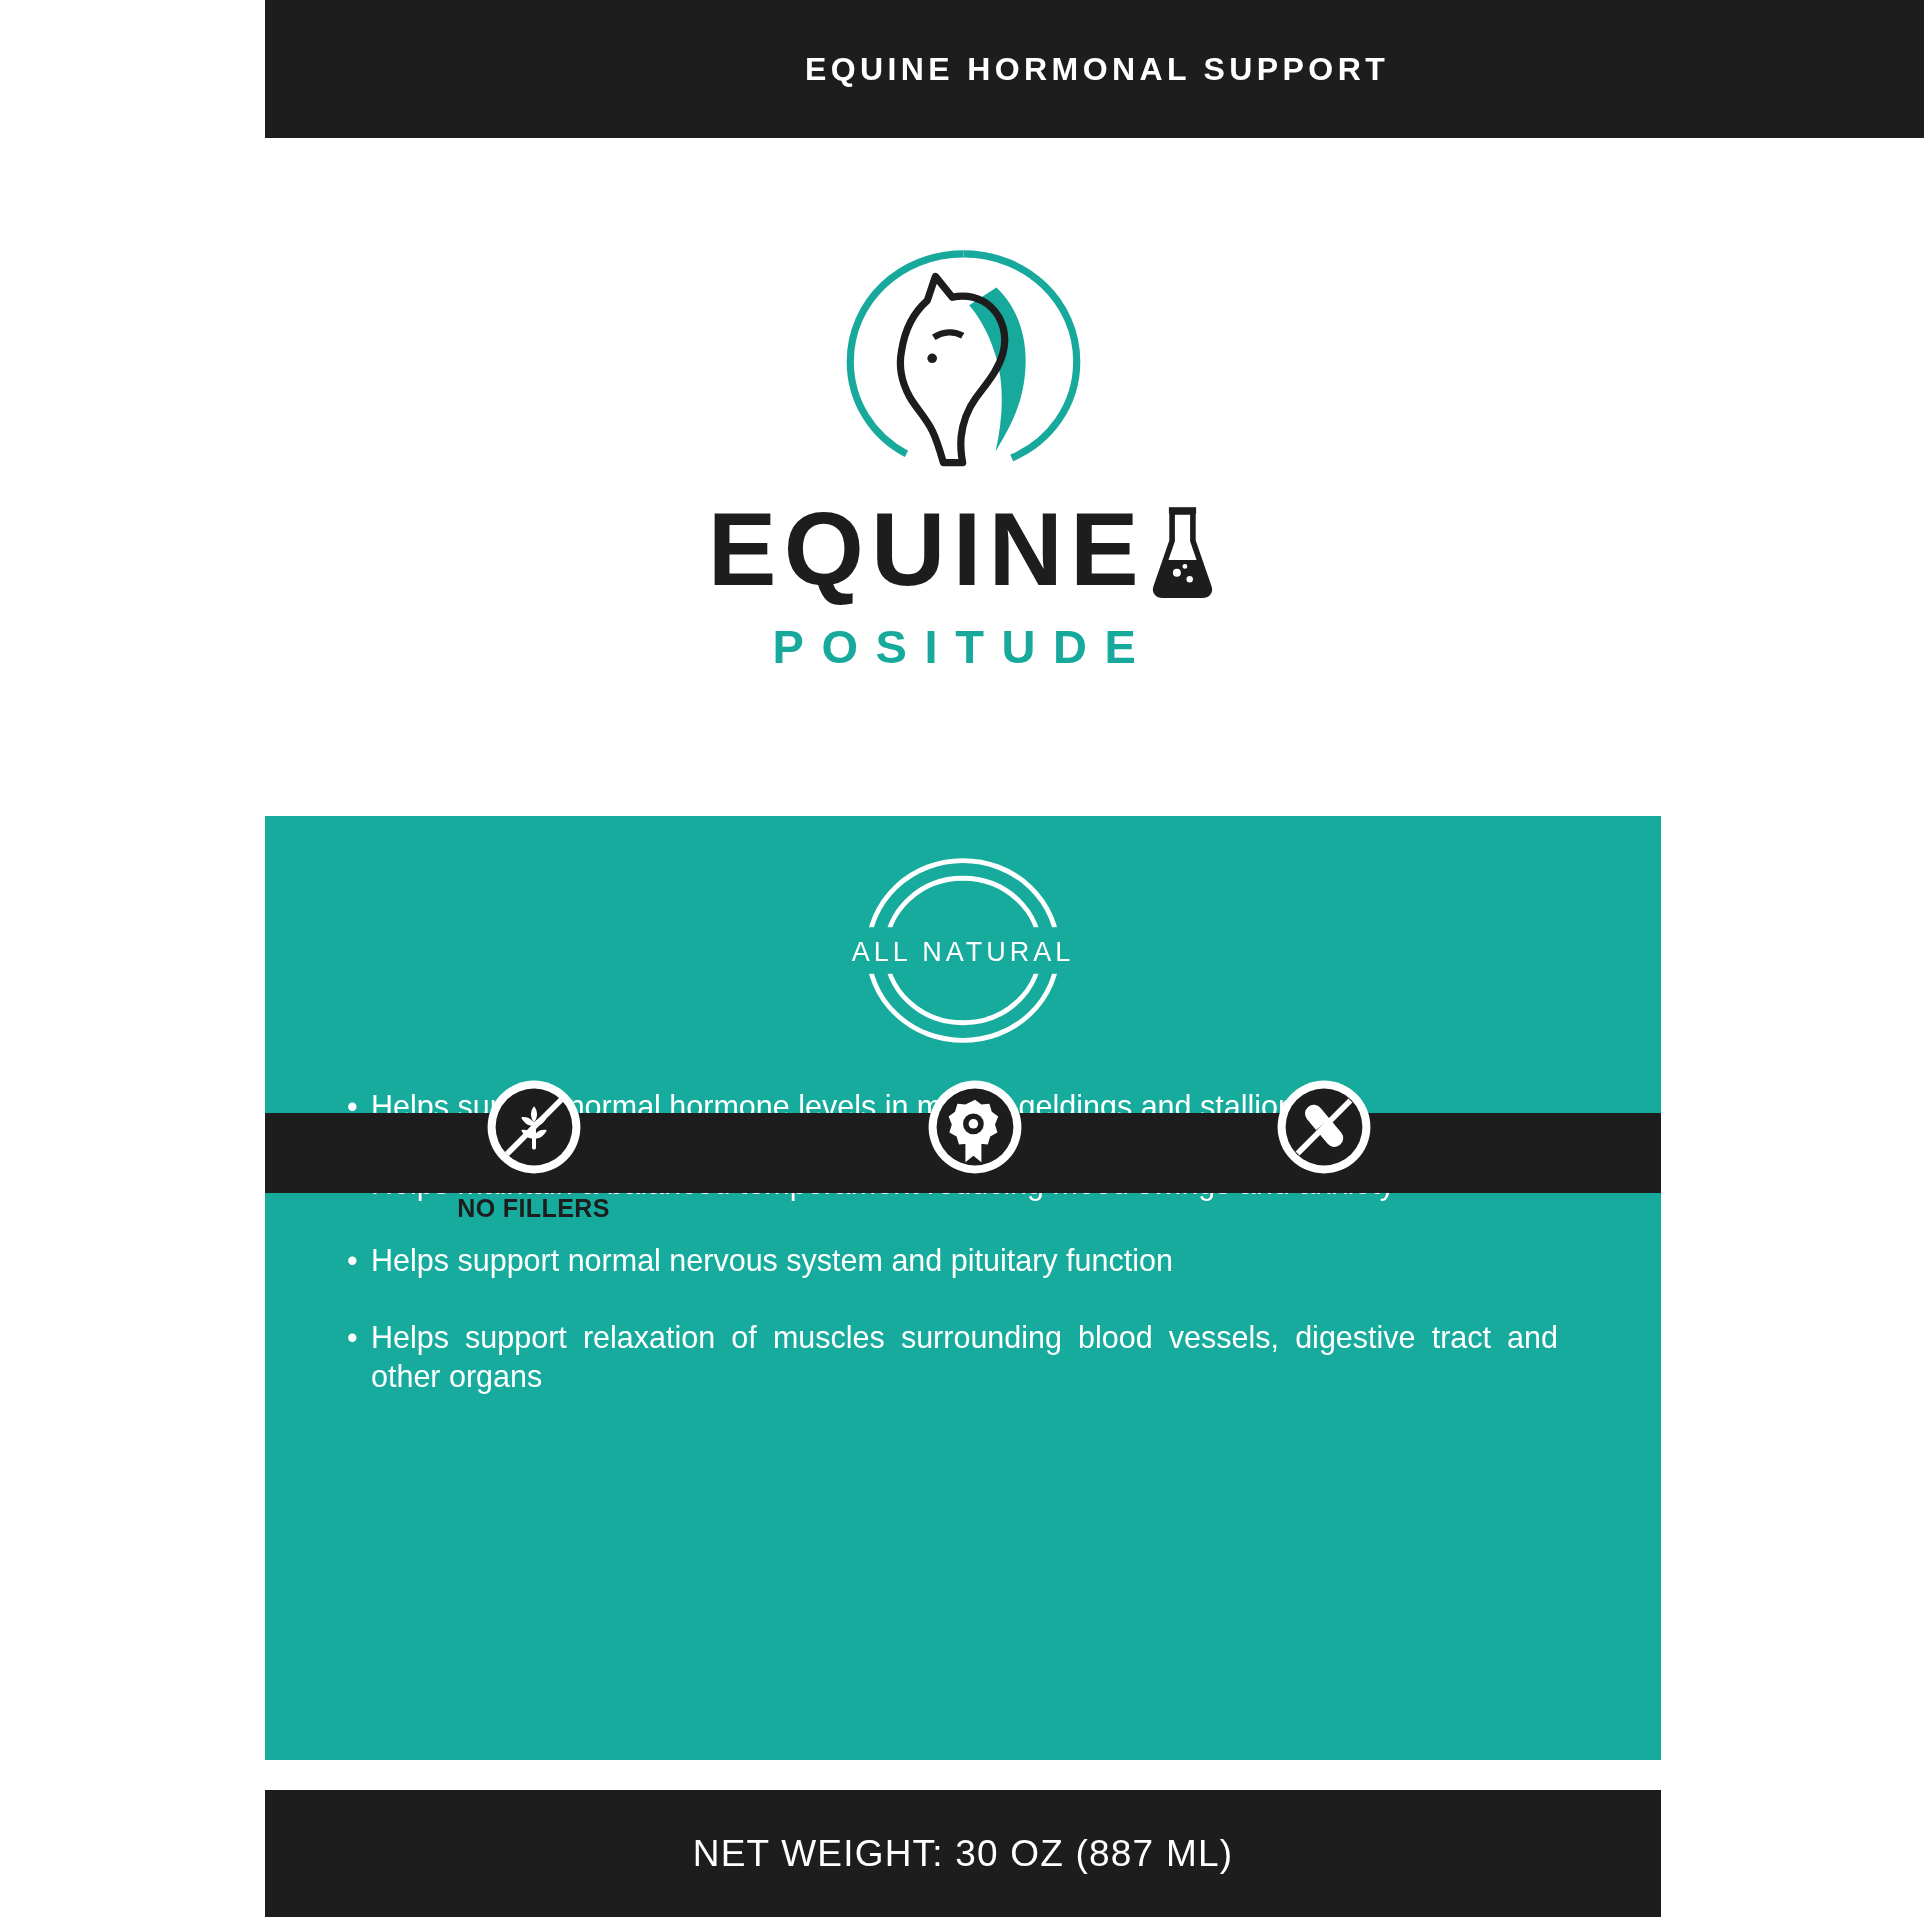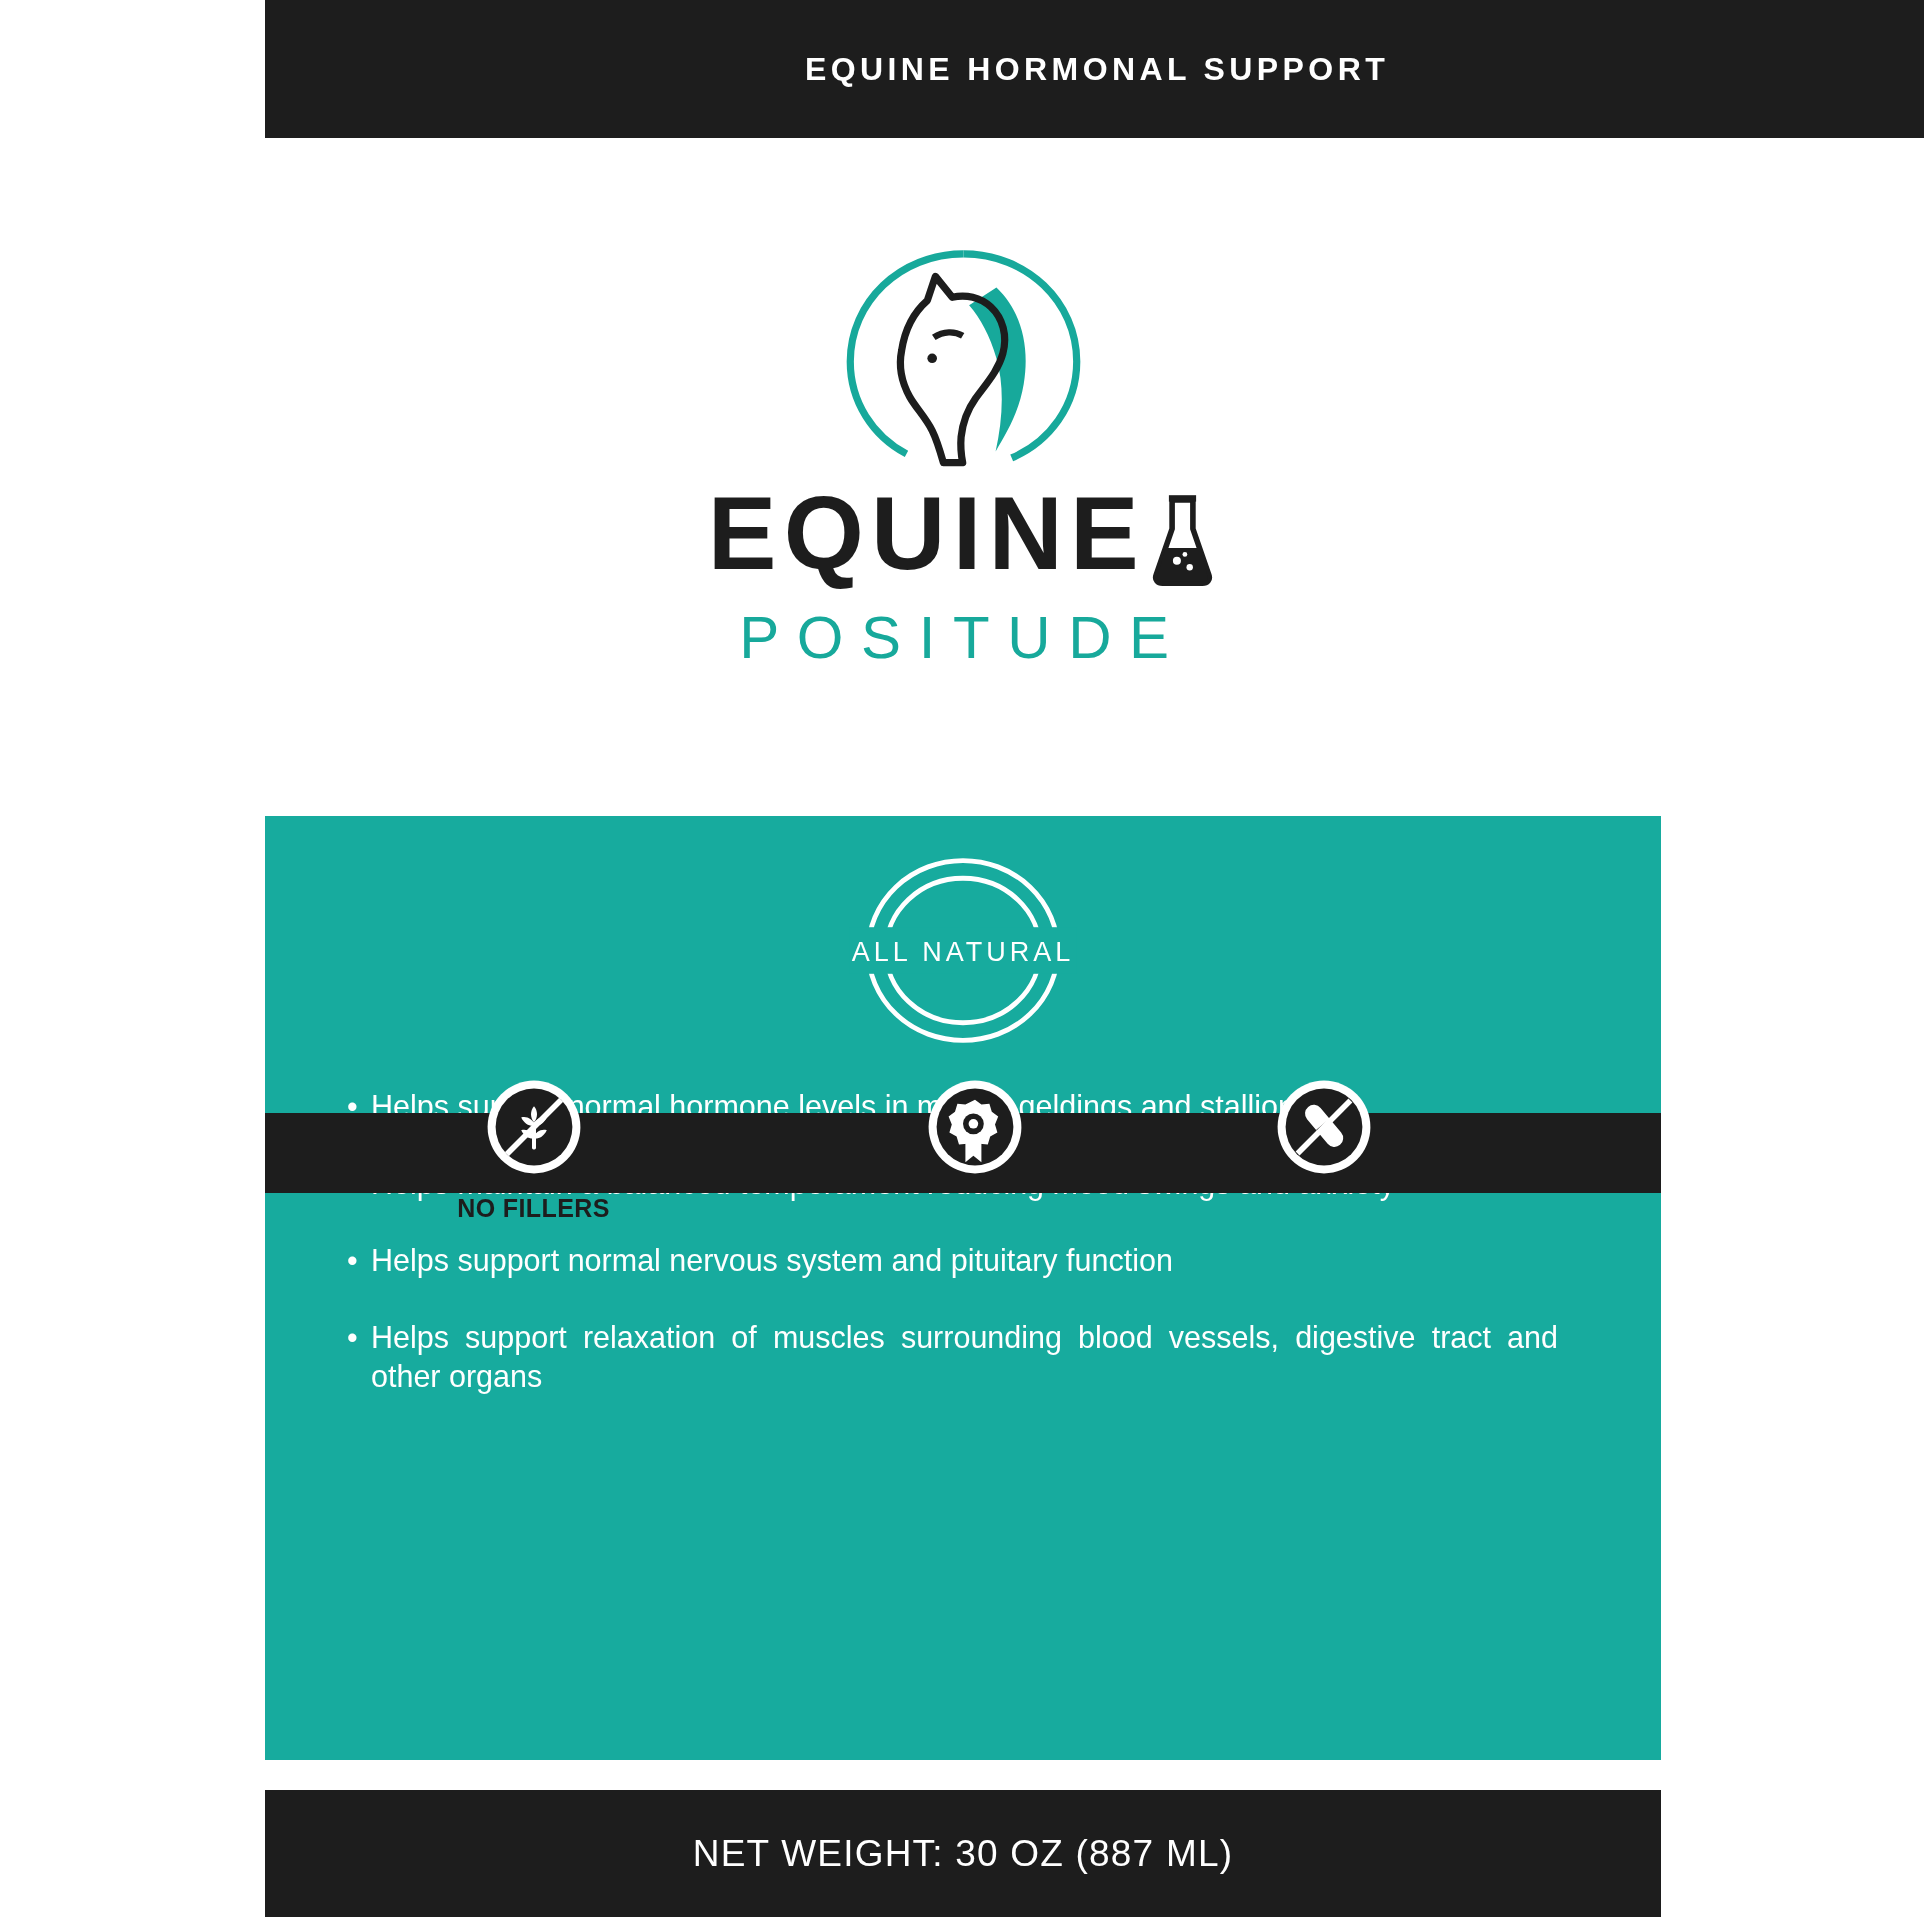--- a/index.html
+++ b/index.html
@@ -50,44 +50,43 @@
     text-align: center;
   }
   .horse-mark {
     width: 265px;
     height: 241px;
     margin: 0 auto;
     display: block;
   }
   .brand-row {
     display: flex;
-    align-items: center;
     justify-content: center;
-    margin-top: 0;
+    margin-top: 16px;
   }
   .brand-word {
     font-size: 103px;
     font-weight: bold;
     letter-spacing: 7.2px;
     color: #1d1d1d;
     line-height: 1;
   }
   .flask {
     width: 69px;
     height: 96px;
     margin: 0 1.6px;
     position: relative;
     top: 6.4px;
   }
   .product-name {
     margin-top: 17.6px;
-    font-size: 60px;
+    font-size: 47px;
     letter-spacing: 17.6px;
     color: #17a99b;
-    font-weight: normal;
+    font-weight: bold;
   }
 
   
   .teal-panel {
     position: absolute;
     left: 0;
     top: 816px;
     width: 1396px;
     height: 944px;
     background: #17ab9e;

